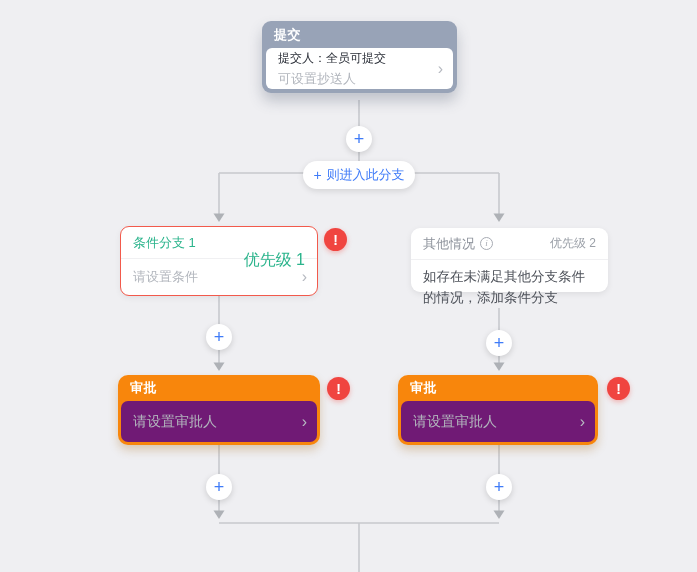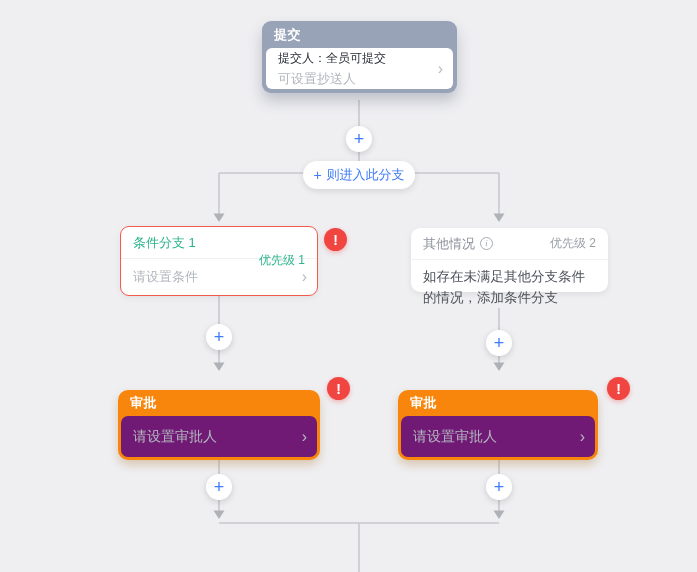--- a/index.html
+++ b/index.html
@@ -32,39 +32,39 @@
     background:#ffffff;box-shadow:0 2px 6px rgba(0,0,0,.12);display:flex;align-items:center;
     justify-content:center;gap:5px;color:#3f7bf8;font-size:13px;cursor:pointer;white-space:nowrap;}
   .branch-pill .pp{font-size:14px;line-height:1;}
 
   
   .cond-card{left:120px;top:226px;width:198px;height:70px;background:#ffffff;
     border:1.5px solid #f25a4c;box-shadow:0 2px 6px rgba(0,0,0,.06);cursor:pointer;}
   .cond-head{height:31px;display:flex;align-items:center;justify-content:space-between;
     padding:0 12px;border-bottom:1px solid #f0f0f2;}
   .cond-title{color:#2bb48c;font-size:13px;font-weight:500;white-space:nowrap;}
-  .cond-pri{color:#2bb48c;font-size:12px;white-space:nowrap;margin-top:36px;}
+  .cond-pri{color:#2bb48c;font-size:16px;white-space:nowrap;margin-top:36px;}
   .cond-body{height:36px;display:flex;align-items:center;justify-content:space-between;
     padding:0 10px 0 12px;color:#b2b6bd;font-size:13px;}
 
   
   .other-card{left:399px;top:228px;width:197px;height:64px;background:#ffffff;
     box-shadow:0 2px 6px rgba(0,0,0,.08);cursor:pointer;margin-left:12px;}
   .other-head{height:31px;display:flex;align-items:center;justify-content:space-between;
     padding:0 12px;border-bottom:1px solid #f0f0f2;}
   .other-title{color:#8e939c;font-size:13px;white-space:nowrap;display:flex;align-items:center;gap:5px;}
   .info-i{display:inline-flex;align-items:center;justify-content:center;width:13px;height:13px;
     border:1px solid #a7abb3;border-radius:50%;color:#a7abb3;font-size:9px;line-height:1;
     font-family:"Liberation Serif",serif;font-style:italic;box-sizing:border-box;}
   .other-pri{color:#9ba0a8;font-size:12px;white-space:nowrap;}
   .other-body{padding:6px 12px 0 12px;color:#4e525a;font-size:13.5px;line-height:21px;}
 
   
   .appr-card{top:375px;width:202px;height:70px;background:#f8860c;border-radius:10px;
-    box-shadow:0 5px 10px rgba(170,110,30,.30);cursor:pointer;margin-top:15px;}
+    box-shadow:0 5px 10px rgba(170,110,30,.30);cursor:pointer;}
   .appr-left{left:118px;}
   .appr-right{left:398px;width:200px;}
   .appr-head{height:26px;display:flex;align-items:center;padding:0 12px;
     color:#ffffff;font-size:13px;font-weight:700;letter-spacing:.5px;}
   .appr-body{position:absolute;left:3px;right:3px;top:26px;bottom:3px;background:#701a75;
     border-radius:7px;display:flex;align-items:center;justify-content:space-between;
     padding:0 10px 0 12px;color:#b2b6bd;font-size:14px;}
 
   
   .alert-badge{position:absolute;z-index:4;width:23px;height:23px;border-radius:50%;background:#f04540;

